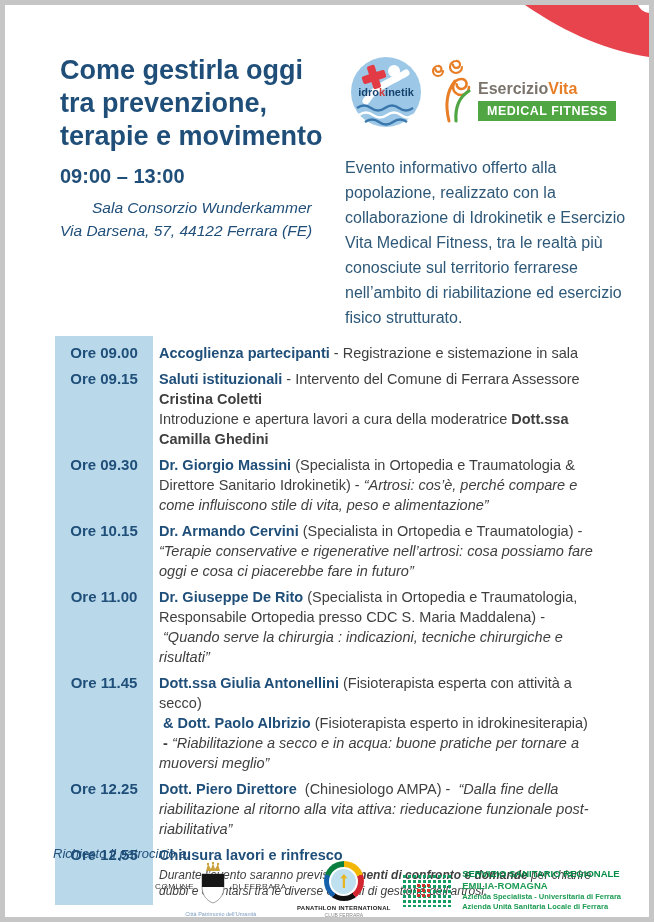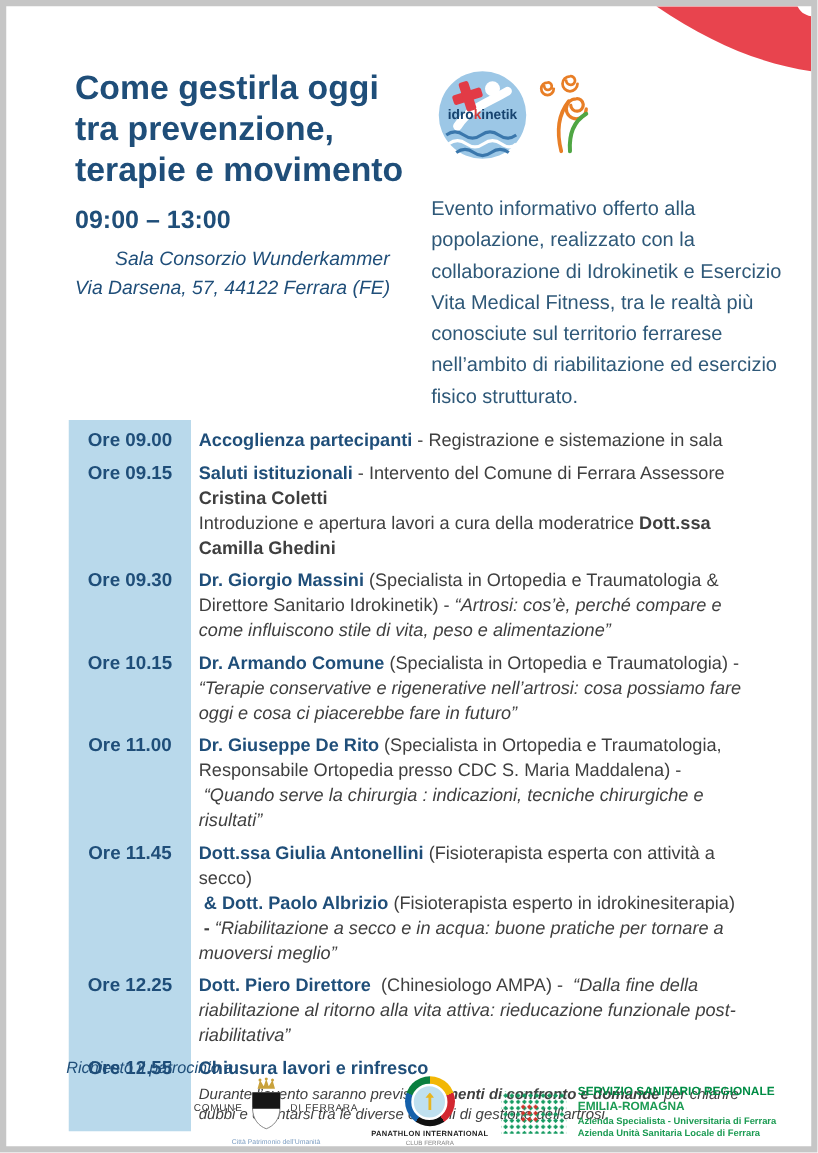--- a/index.html
+++ b/index.html
@@ -126,20 +126,24 @@
   <div class="ev-logo">
     <svg width="46" height="66" viewBox="0 0 46 66" aria-hidden="true">
       <g fill="none" stroke="#E87E26" stroke-linecap="round">
         <path stroke-width="2.2" d="M14,14 a5,5 0 1 1 -5,-5 a3,3 0 1 1 -2.6,3"></path>
         <path stroke-width="2.2" d="M33,10 a6,6 0 1 1 -6,-6 a3.5,3.5 0 1 1 -3,3.6"></path>
         <path stroke-width="2.6" d="M40,30 a8,8 0 1 1 -8,-8 a5,5 0 1 1 -4.4,5.2"></path>
         <path stroke-width="3" d="M20,64 C16,48 18,34 26,24"></path>
       </g>
       <path d="M27,64 C26,50 30,40 40,34" stroke="#4FA643" stroke-width="3.2" fill="none" stroke-linecap="round"></path>
     </svg>
+    <div class="ev-text">
+      <div class="ev-name"><span>Esercizio</span><span class="vita">Vita</span></div>
+      <div class="ev-banner">MEDICAL FITNESS</div>
+    </div>
   </div>
 
   <div class="intro">Evento informativo offerto alla popolazione, realizzato con la collaborazione di Idrokinetik e Esercizio Vita Medical Fitness, tra le realtà più conosciute sul territorio ferrarese nell’ambito di riabilitazione ed esercizio fisico strutturato.</div>
 
   <div class="schedule">
       <div class="row">
         <div class="time">Ore 09.00</div>
         <div class="cell">
           <div class="main"><span class="seg-hb">Accoglienza partecipanti</span><span class="seg-n"> - Registrazione e sistemazione in sala</span></div>
         </div>
@@ -153,21 +157,21 @@
       </div>
       <div class="row">
         <div class="time">Ore 09.30</div>
         <div class="cell">
           <div class="main"><span class="seg-hb">Dr. Giorgio Massini</span><span class="seg-n"> (Specialista in Ortopedia e Traumatologia &amp; Direttore Sanitario Idrokinetik) - </span><span class="seg-i">“Artrosi: cos’è, perché compare e come influiscono stile di vita, peso e alimentazione”</span></div>
         </div>
       </div>
       <div class="row">
         <div class="time">Ore 10.15</div>
         <div class="cell">
-          <div class="main"><span class="seg-hb">Dr. Armando Comune</span><span class="seg-n"> (Specialista in Ortopedia e Traumatologia) - </span><span class="seg-i">“Terapie conservative e rigenerative nell’artrosi: cosa possiamo fare oggi e cosa ci piacerebbe fare in futuro”</span></div>
+          <div class="main"><span class="seg-hb">Dr. Armando Cervini</span><span class="seg-n"> (Specialista in Ortopedia e Traumatologia) - </span><span class="seg-i">“Terapie conservative e rigenerative nell’artrosi: cosa possiamo fare oggi e cosa ci piacerebbe fare in futuro”</span></div>
         </div>
       </div>
       <div class="row">
         <div class="time">Ore 11.00</div>
         <div class="cell">
           <div class="main"><span class="seg-hb">Dr. Giuseppe De Rito</span><span class="seg-n"> (Specialista in Ortopedia e Traumatologia, Responsabile Ortopedia presso CDC S. Maria Maddalena) -
  </span><span class="seg-i">“Quando serve la chirurgia : indicazioni, tecniche chirurgiche e risultati”</span></div>
         </div>
       </div>
       <div class="row">

